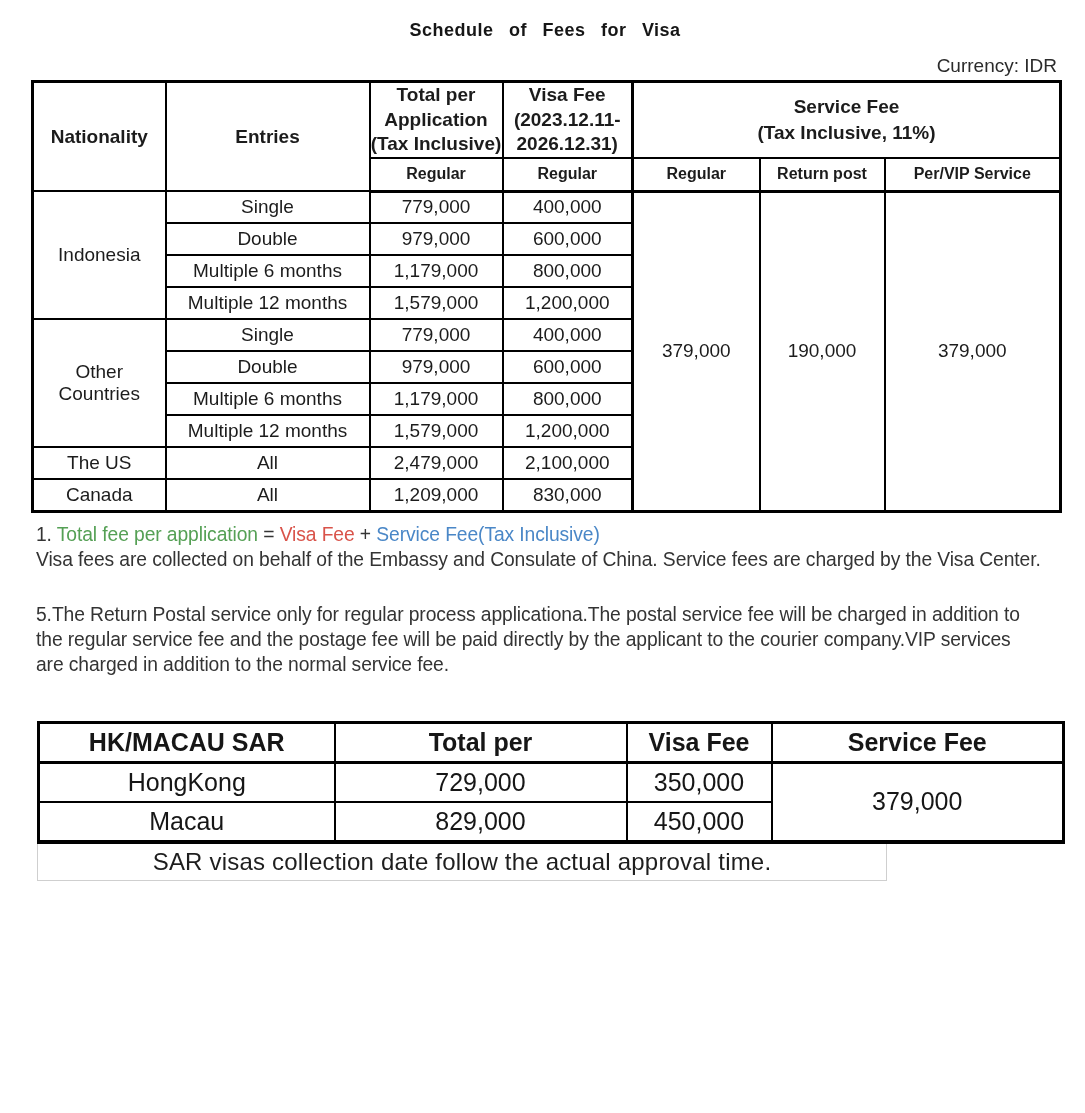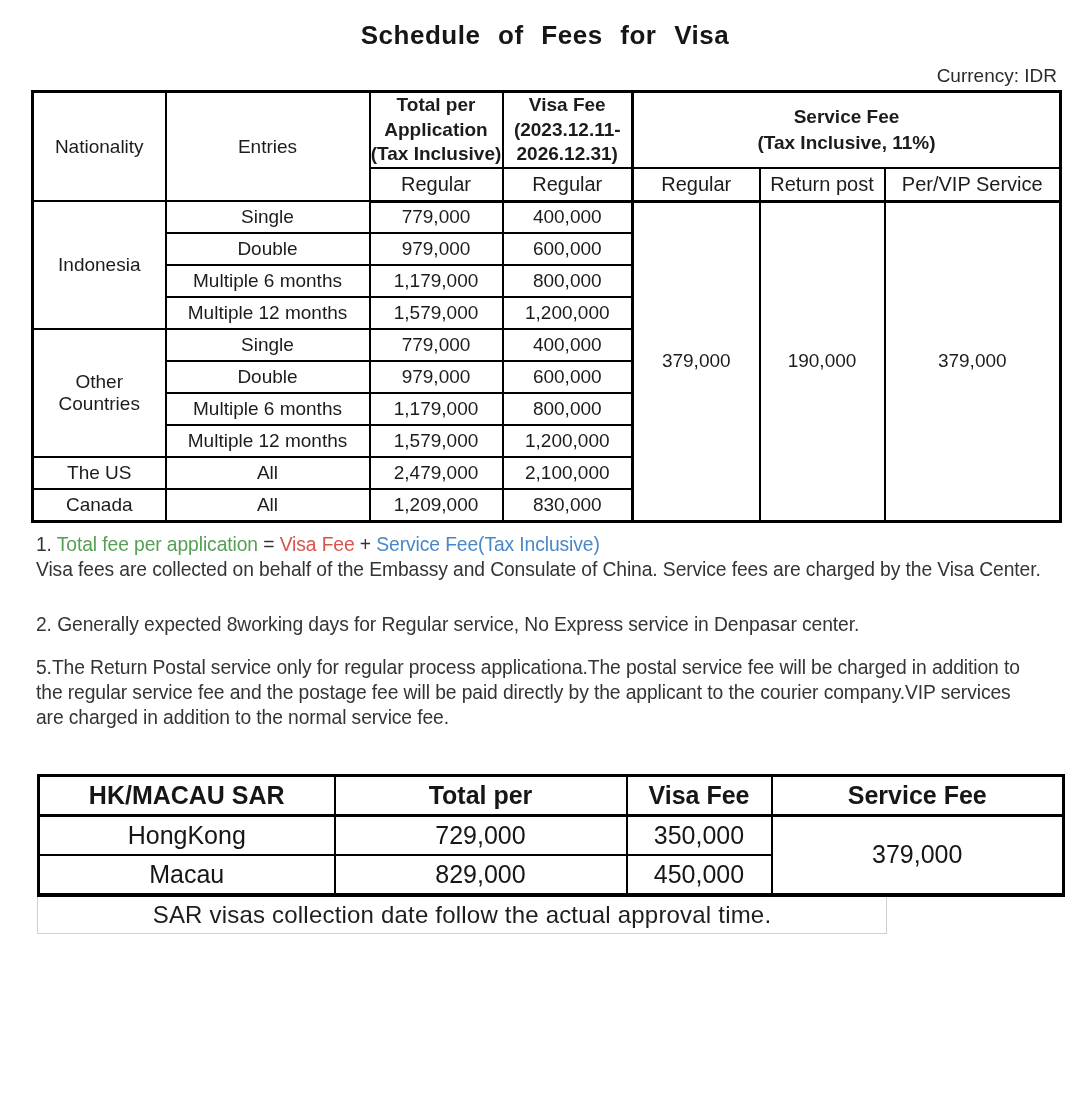--- a/index.html
+++ b/index.html
@@ -20,44 +20,44 @@
   body{
     width:1085px;height:1113px;
     font-family:"Liberation Sans","DejaVu Sans",sans-serif;
     color:var(--ink);
     overflow:hidden;
   }
   .page{width:1028px;margin-left:31px;padding-top:20px;}
 
   .doc-title{
     text-align:center;
-    font-size:26px;font-weight:bold;color:#161616;
+    font-size:18px;font-weight:bold;color:#161616;
     word-spacing:10px;letter-spacing:.5px;
     margin-bottom:14px;
   }
   .currency-line{
     text-align:right;font-size:19px;color:#2b2b2b;
     margin-bottom:3px;padding-right:2px;
   }
 
   table{border-collapse:collapse;table-layout:fixed;}
   td,th{white-space:pre-line;overflow:hidden;}
 
   
   .fee-table{width:1028px;border:3px solid #000;}
   .fee-table th,.fee-table td{
     border:2px solid #000;
     text-align:center;vertical-align:middle;
     font-size:19px;color:var(--ink);
   }
   .fee-table thead .hrow1 th{height:75px;}
-  .fee-table thead .hrow2 th{height:33px;font-weight:normal;font-size:20px;}
+  .fee-table thead .hrow2 th{height:33px;font-weight:bold;font-size:16px;}
   .fee-table thead th{border-bottom-width:2px;}
   .fee-table thead .hrow2 th{border-bottom:3px solid #000;}
-  .th-plain{font-weight:normal;font-size:20px;}
+  .th-plain{font-weight:bold;font-size:20px;}
   .th-green{font-weight:bold;font-size:14.5px;line-height:1.3;color:var(--header-green);}
   .th-red{font-weight:bold;font-size:14.5px;line-height:1.3;color:var(--header-red);}
   .th-blue{font-weight:bold;font-size:15px;line-height:1.35;color:var(--header-blue);}
   .thick-right{border-right-width:3px !important;}
   .fee-table tbody td{height:32px;font-size:19px;}
   .fee-table tbody td.nat{font-size:19px;}
 
   
   .notes{margin-top:9px;width:1012px;padding-left:5px;
     font-size:19.3px;line-height:25px;color:var(--note-ink);letter-spacing:-.1px;}
@@ -190,21 +190,20 @@
         <td class="thick-right">830,000</td>
       </tr>
     </tbody>
   </table>
 
   <div class="notes">
     <p class="note"><span>1. </span><span class="n-green">Total fee per application</span><span> = </span><span class="n-red">Visa Fee</span><span> + </span><span class="n-blue">Service Fee(Tax Inclusive)</span><br>
       <span>Visa fees are collected on behalf of the Embassy and Consulate of China. Service fees are charged by the
 Visa Center.</span>
     </p>
-    <p class="note tight">2. Generally expected 8working days for Regular service, No Express service in Denpasar center.</p>
     <p class="note last">5.The Return Postal service only for regular process applicationa.The postal service fee will be charged in
 addition to the regular service fee and the postage fee will be paid directly by the applicant to the courier
 company.VIP services are charged in addition to the normal service fee.</p>
   </div>
 
   <div class="sar-wrap">
     <table class="sar-table">
       <colgroup>
         <col style="width:296px">
           <col style="width:292px">

